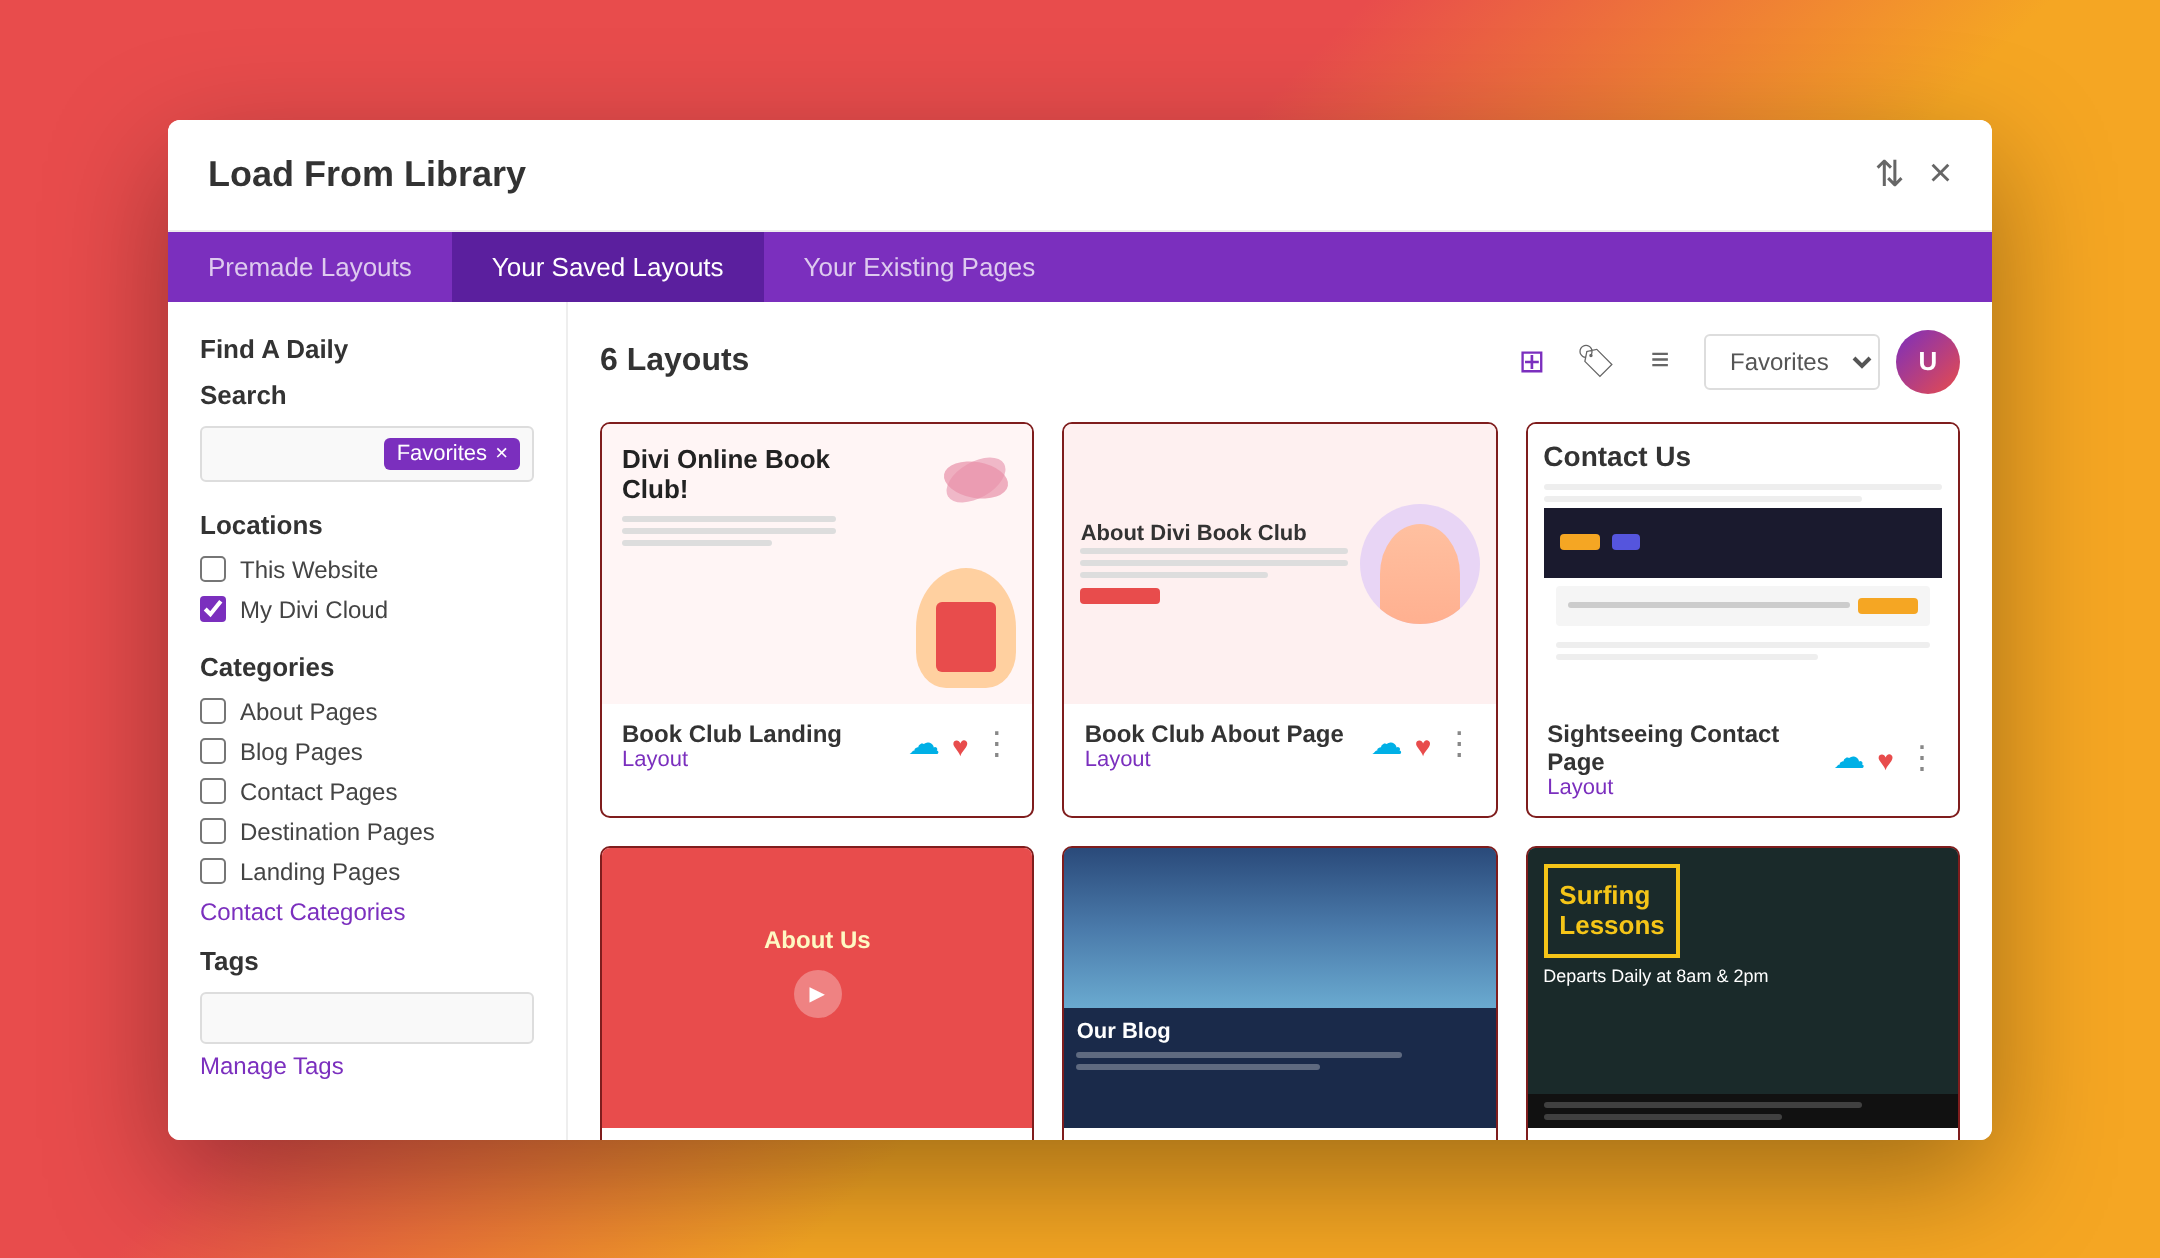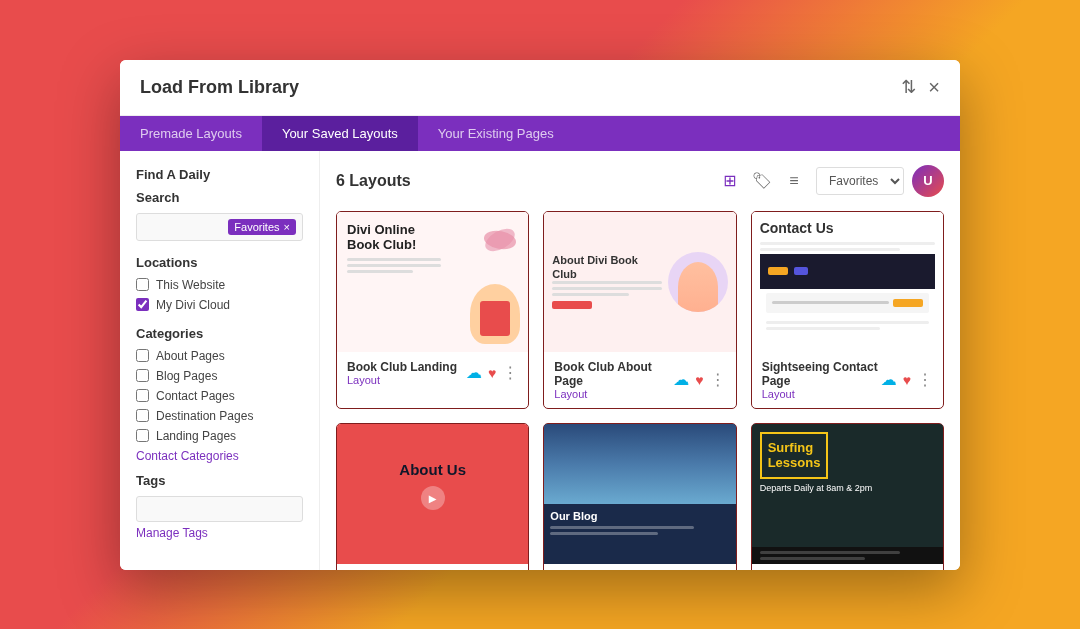--- a/index.html
+++ b/index.html
@@ -7,21 +7,21 @@
       width: 1080px;
       height: 629px;
       overflow: hidden;
       font-family: -apple-system, BlinkMacSystemFont, 'Segoe UI', sans-serif;
       background: linear-gradient(135deg, #e84c4c 0%, #e84c4c 40%, #f5a623 60%, #f5a623 100%);
       display: flex;
       align-items: center;
       justify-content: center;
     }
     .modal {
-      width: 840px;
+      width: 912px;
       height: 510px;
       background: #fff;
       border-radius: 6px;
       overflow: hidden;
       box-shadow: 0 20px 60px rgba(0,0,0,0.35);
       display: flex;
       flex-direction: column;
     }
     .modal-header {
       background: #fff;
@@ -328,22 +328,22 @@
       color: #333;
       margin-bottom: 6px;
     }
     .contact-lines div {
       height: 3px;
       background: #ddd;
       border-radius: 2px;
       margin-bottom: 3px;
     }
     .about-us-title {
-      color: #0f172a;
-      font-size: 15px;
+      color: #fef9c3;
+      font-size: 12px;
       font-weight: 800;
     }
     .play-btn {
       width: 24px;
       height: 24px;
       border-radius: 50%;
       background: rgba(255,255,255,0.3);
       display: flex;
       align-items: center;
       justify-content: center;

